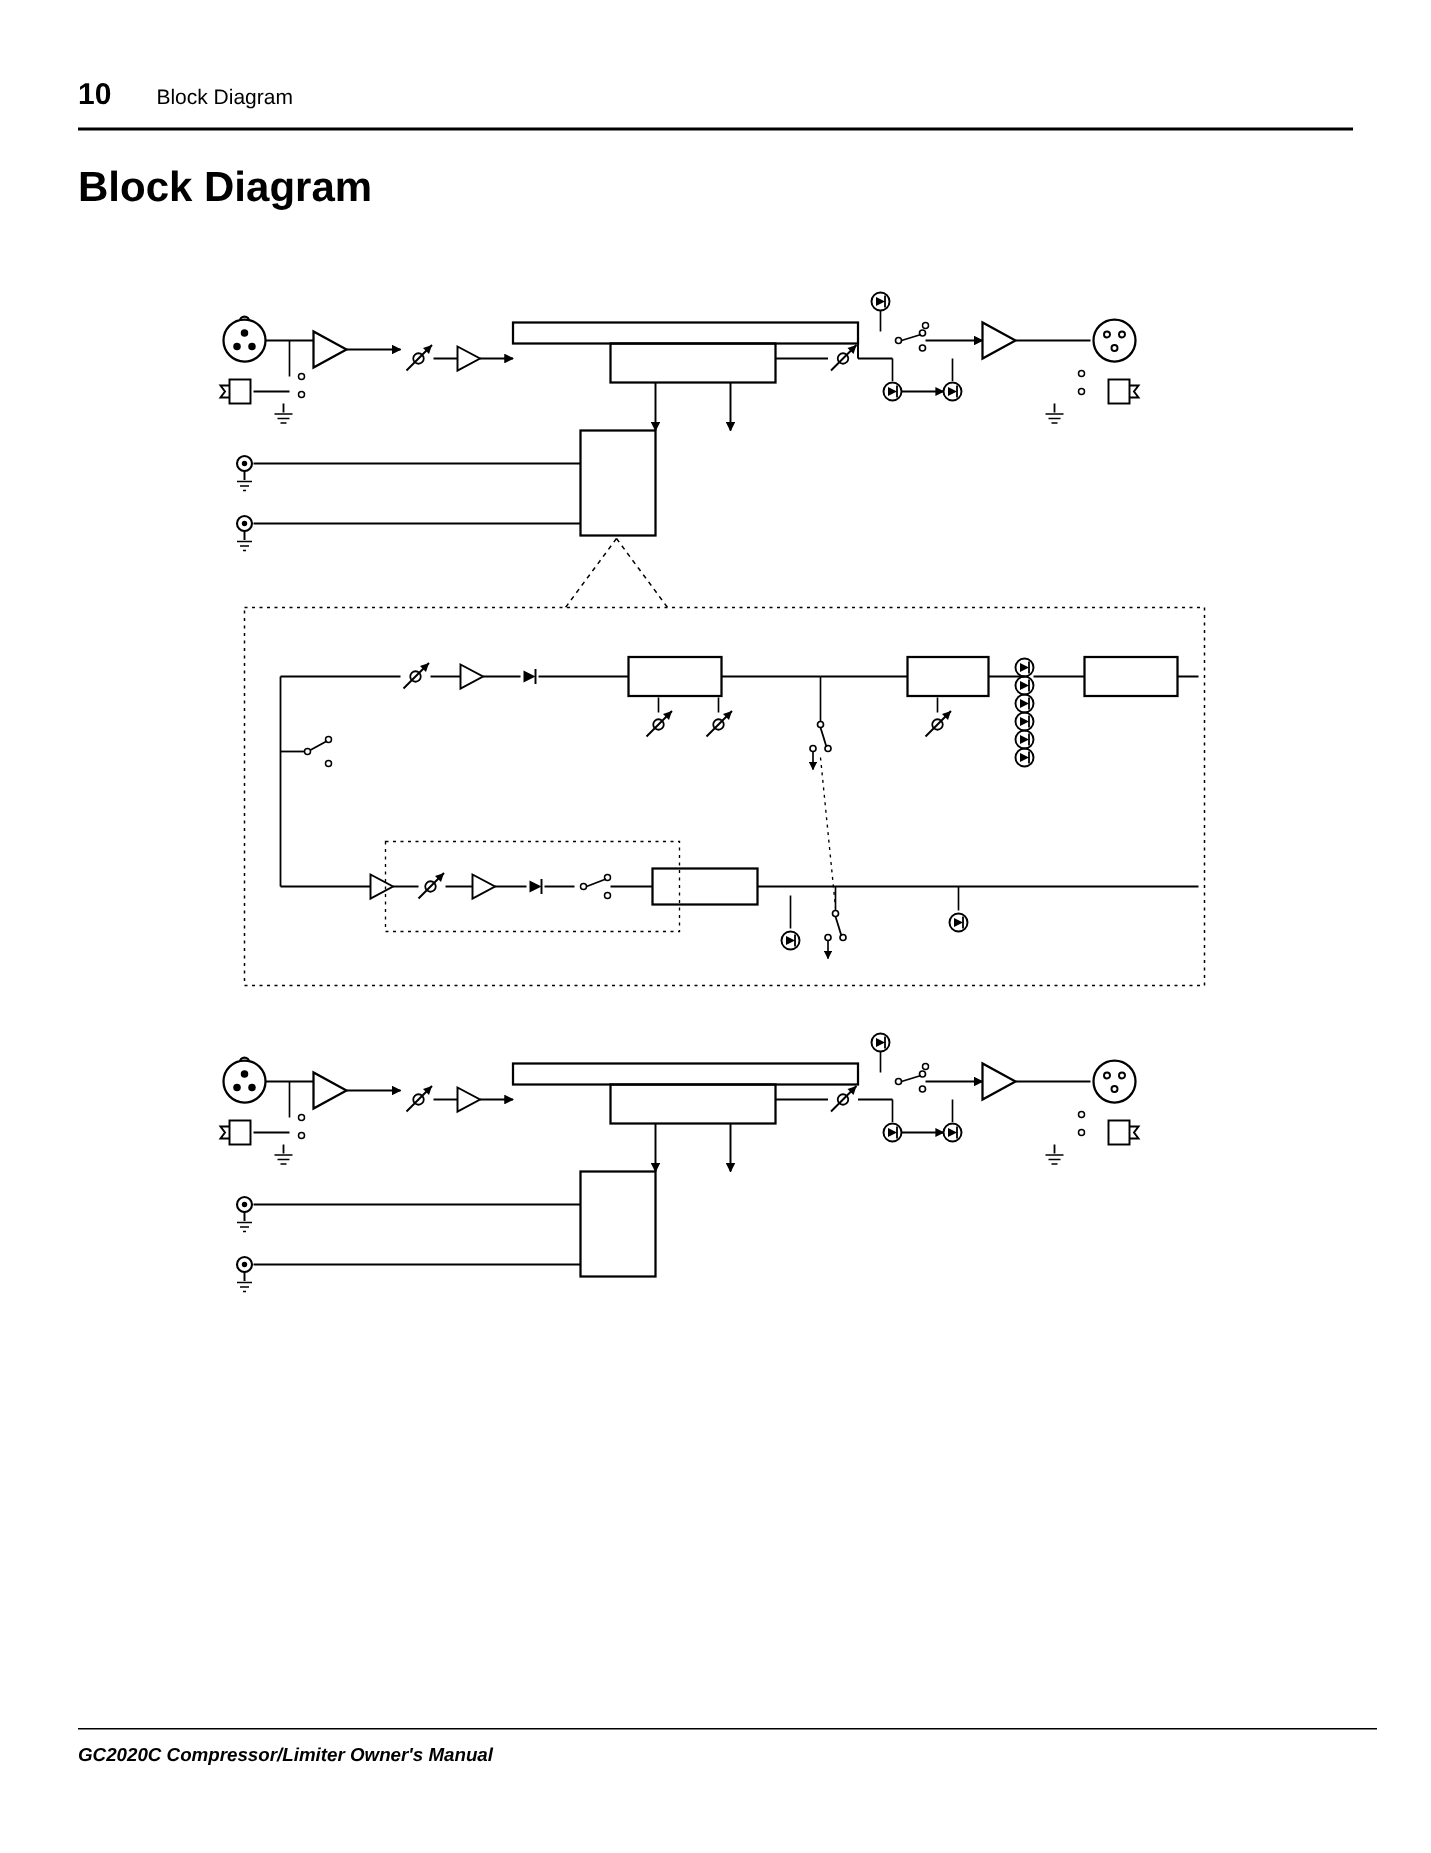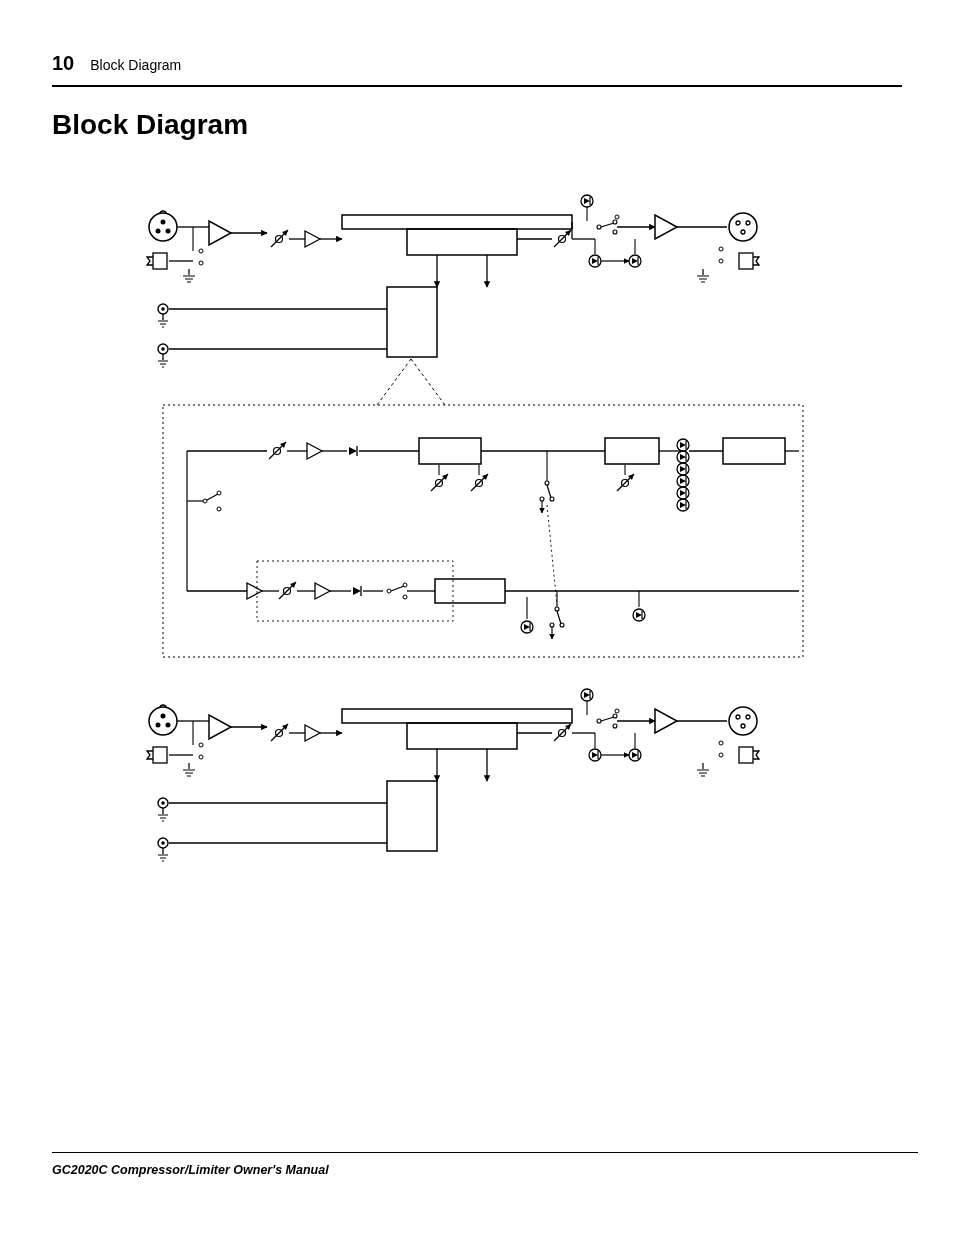--- a/index.html
+++ b/index.html
@@ -14,21 +14,21 @@
   .margin-box {
     position: absolute;
     left: 52px;
     right: 52px;
     top: 52px;
     bottom: 60px;
   }
   .running-head {
     display: flex;
     align-items: baseline;
-    gap: 16px;
+    gap: 30px;
     padding-bottom: 8px;
   }
   .running-head .pageno {
     font-weight: 700;
     font-size: 20px;
   }
   .running-head .sect {
     font-size: 14px;
     font-weight: 400;
   }

